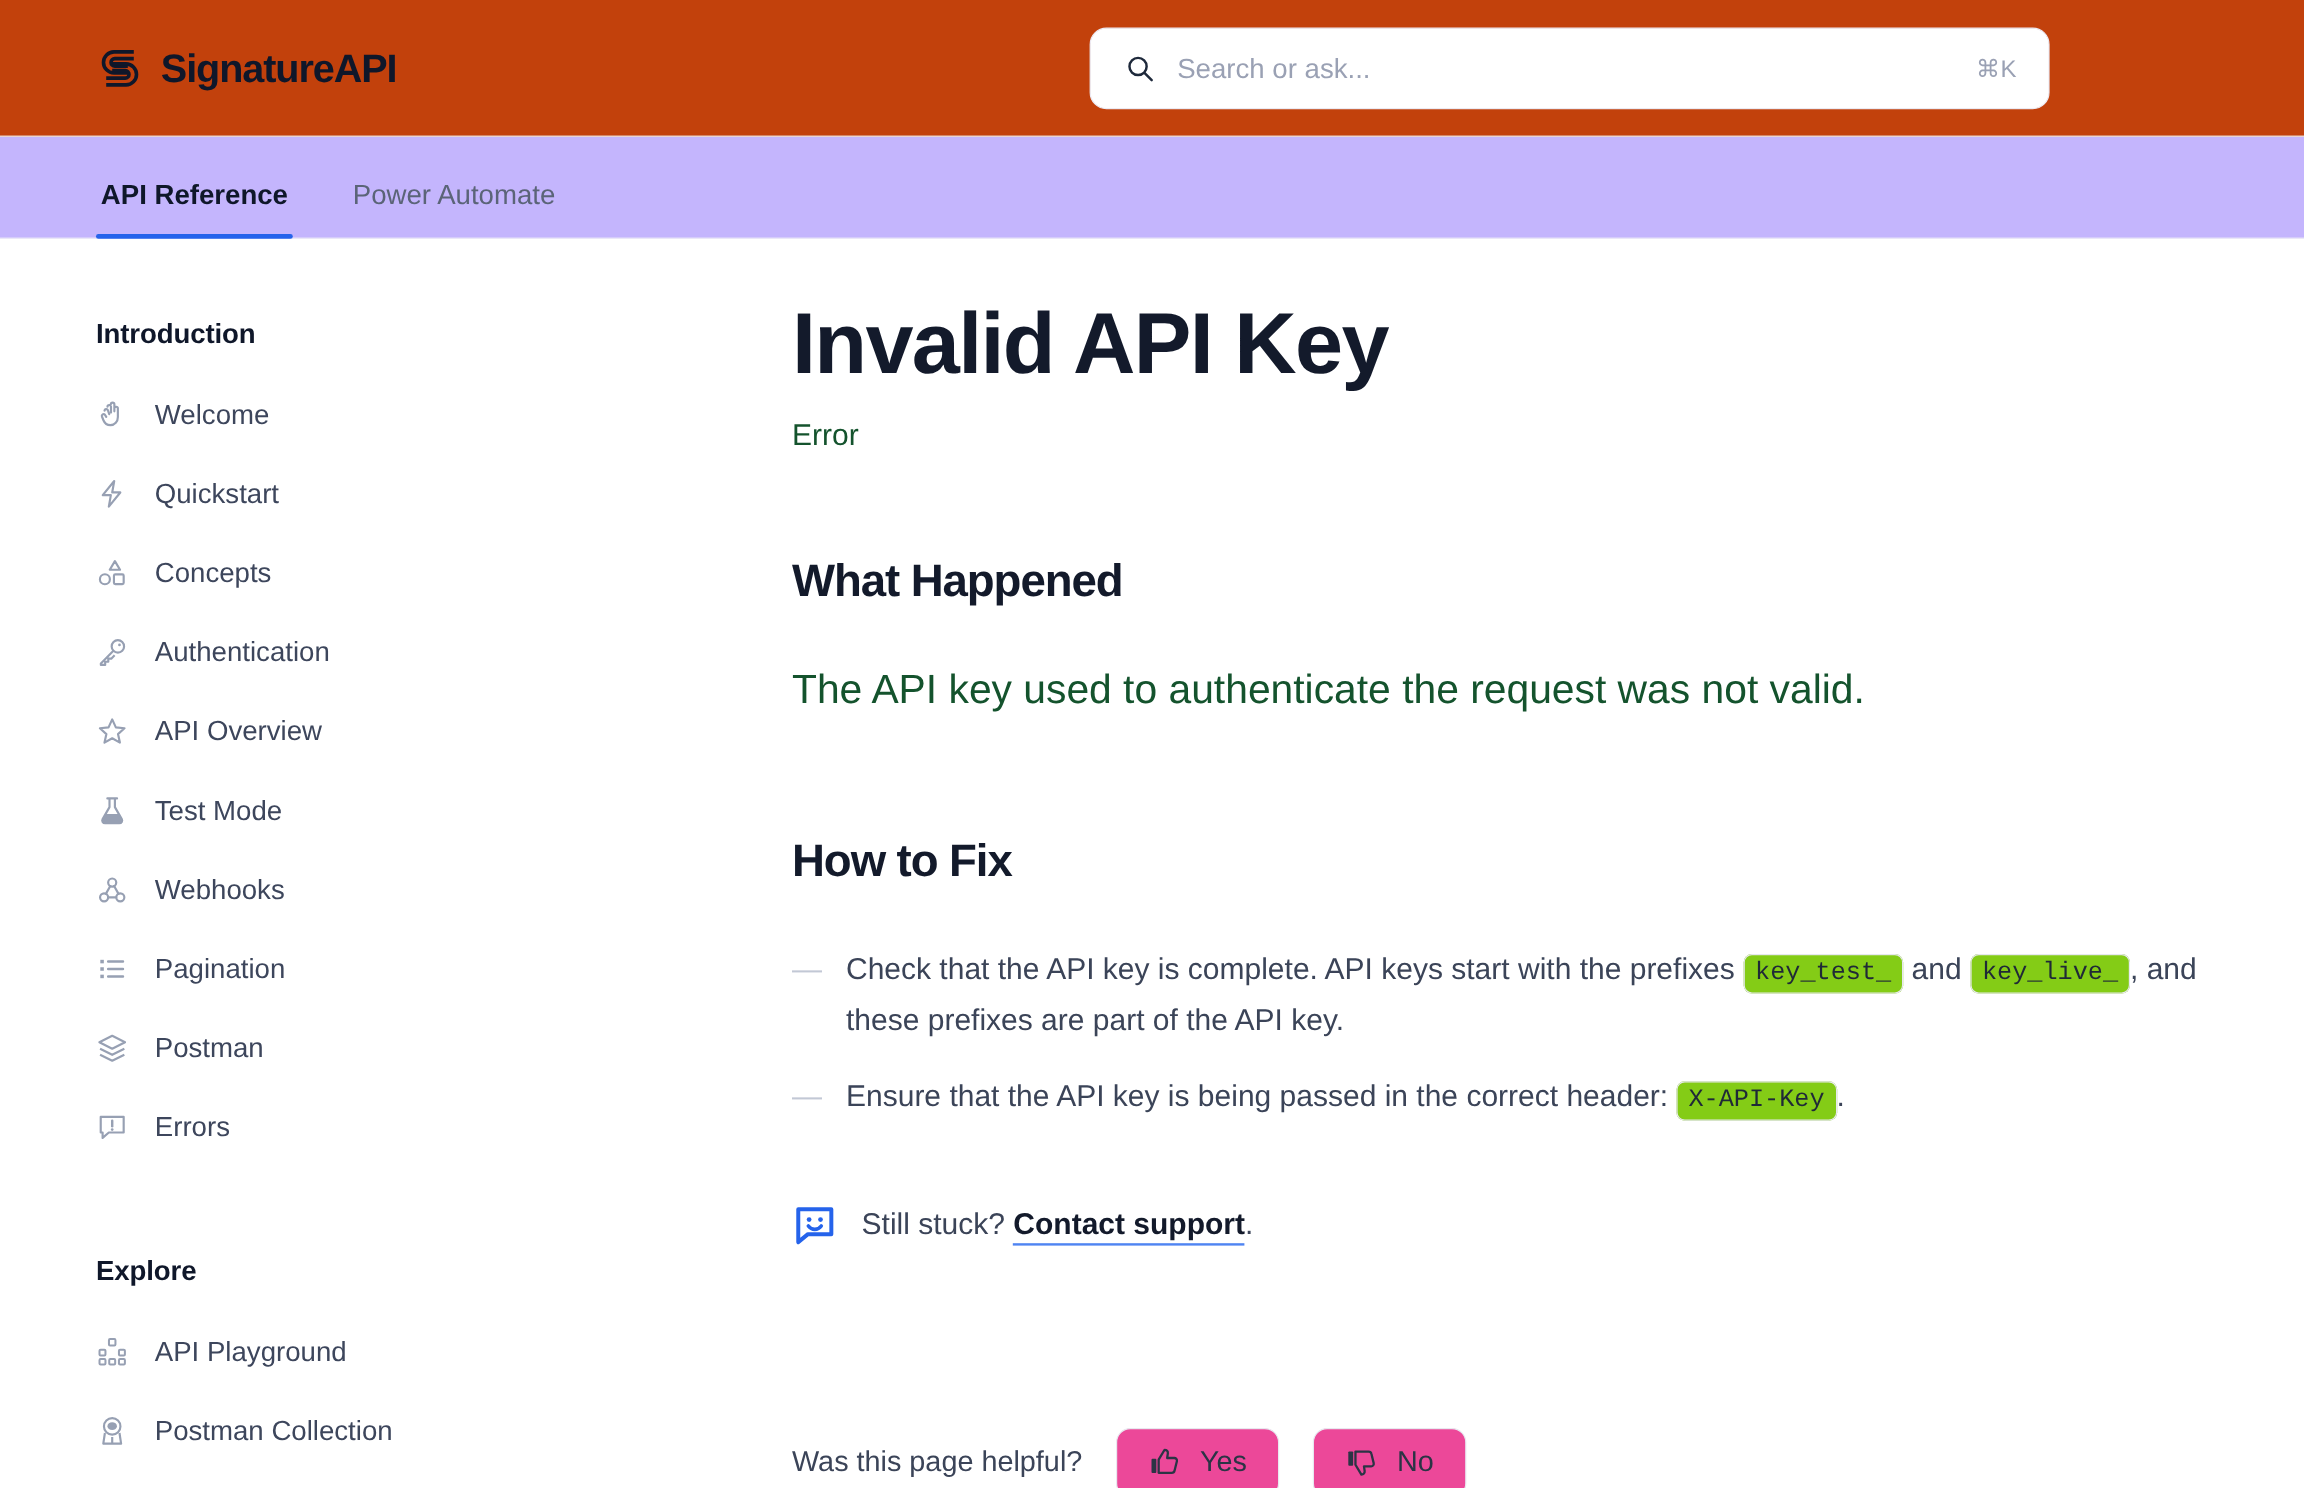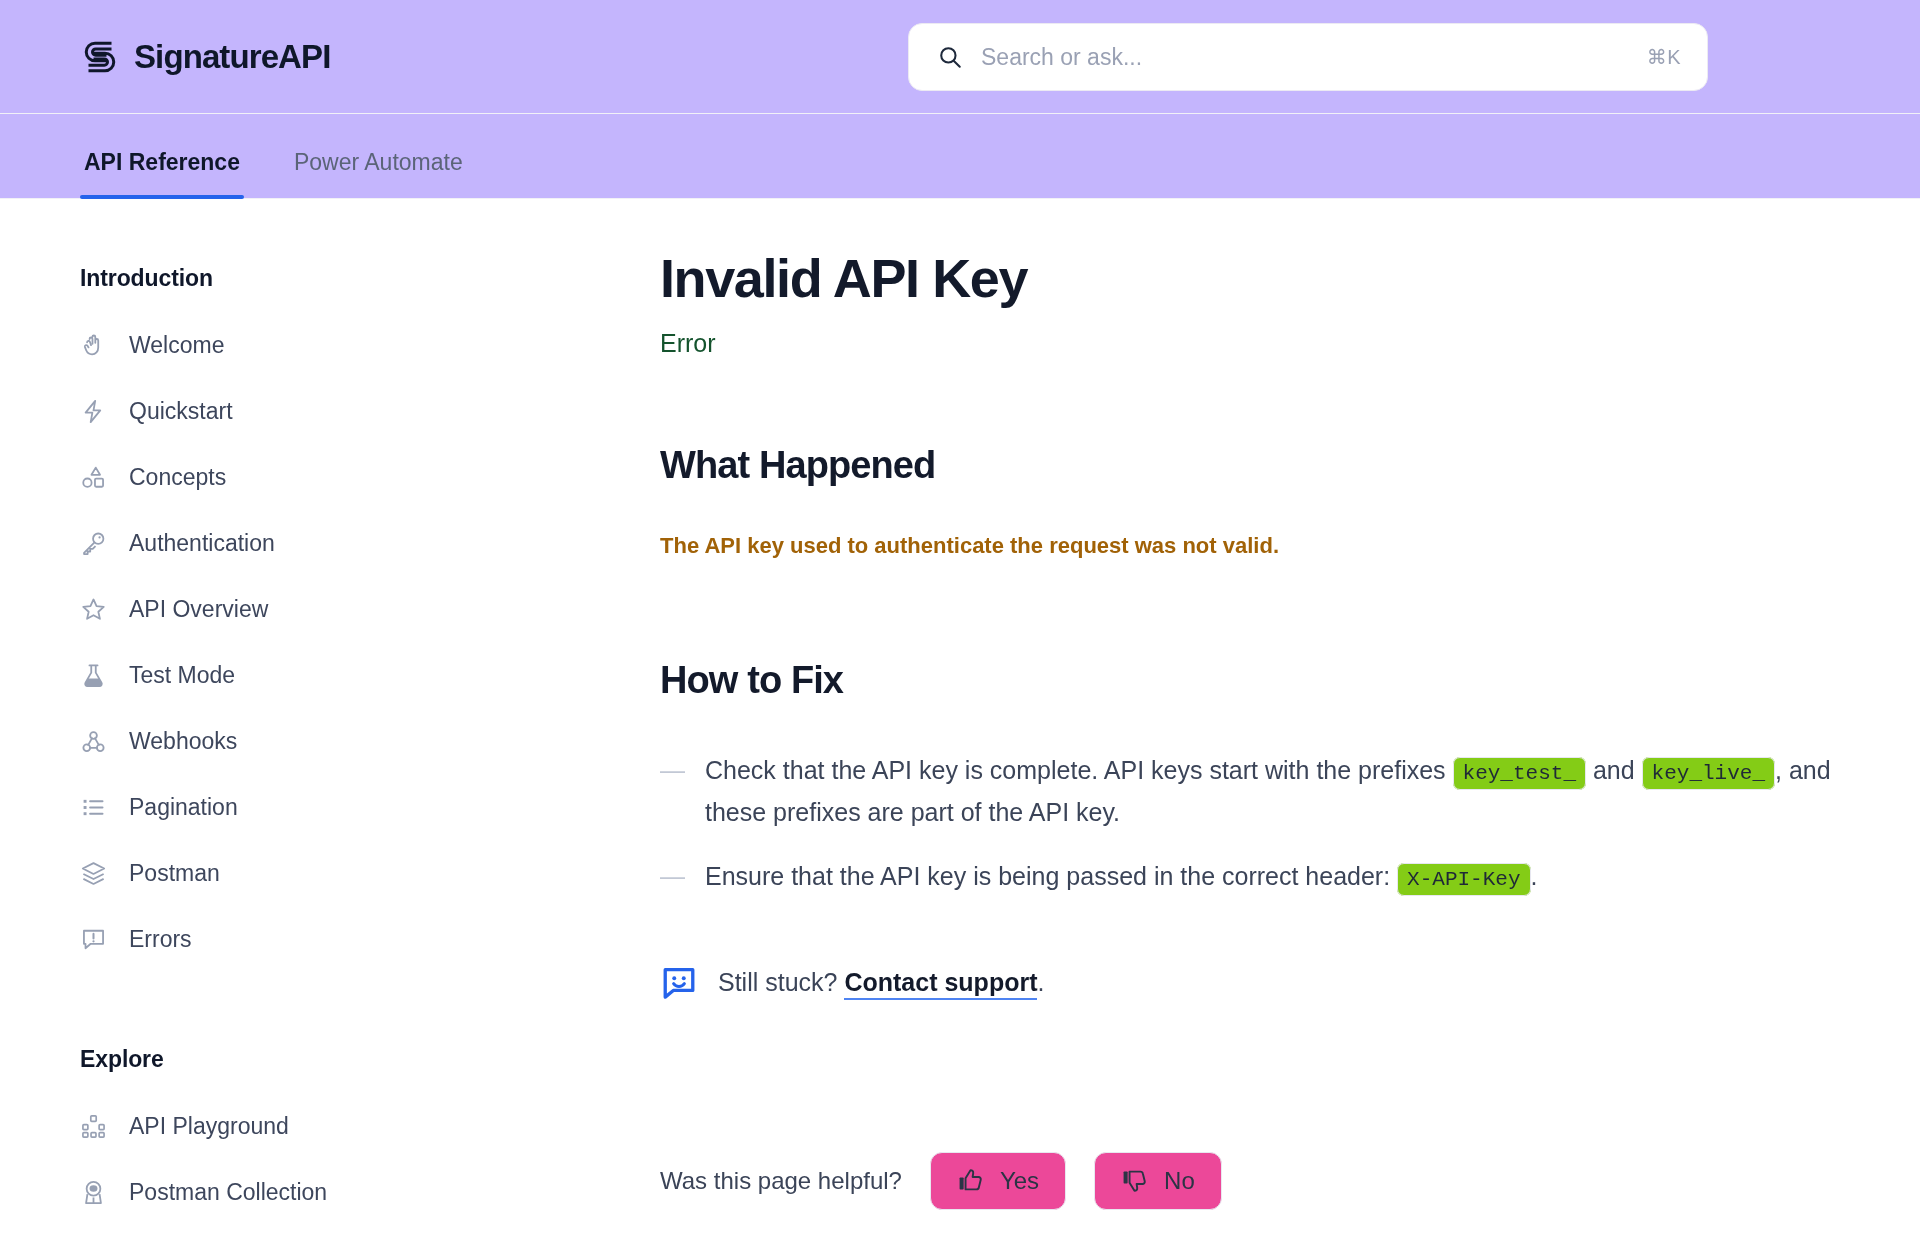--- a/index.html
+++ b/index.html
@@ -13,21 +13,21 @@
     -webkit-font-smoothing: antialiased;
   }
 
   
   .header {
     position: relative;
     height: 114px;
     border-bottom: 1px solid #f1f1f7;
     display: flex;
     align-items: center;
-    background: #c4b5fd;
+    background: #c2410c;
   }
   .brand {
     display: flex;
     align-items: center;
     gap: 14px;
     margin-left: 80px;
     cursor: pointer;
   }
   .brand-mark { width: 40px; height: 40px; display: block; }
   .brand-name {
@@ -142,45 +142,44 @@
     white-space: nowrap;
   }
 
   
   .content {
     flex: 1;
     padding: 50px 80px 0 80px;
     max-width: 1340px;
   }
   .page-title {
-    font-size: 54px;
+    font-size: 72px;
     font-weight: 700;
     color: #131a2b;
     letter-spacing: -1.4px;
     margin: 0 0 22px 0;
     line-height: 1.08;
   }
   .page-subtitle {
     font-size: 25px;
     color: #14532d;
     margin: 0 0 86px 0;
   }
   .h2 {
     font-size: 38px;
     font-weight: 700;
     color: #131a2b;
     letter-spacing: -0.9px;
     margin: 0 0 42px 0;
   }
   .para {
-    font-size: 22px;
-    color: #a16207;
+    font-size: 34px;
+    color: #14532d;
     line-height: 1.55;
     margin: 0 0 96px 0;
-    font-weight: bold;
   }
   .h2.fix { margin-bottom: 48px; }
 
   .bullets { margin: 0 0 66px 0; padding: 0; list-style: none; }
   .bullet {
     display: flex;
     align-items: flex-start;
     gap: 20px;
     font-size: 25px;
     color: #3b4458;

